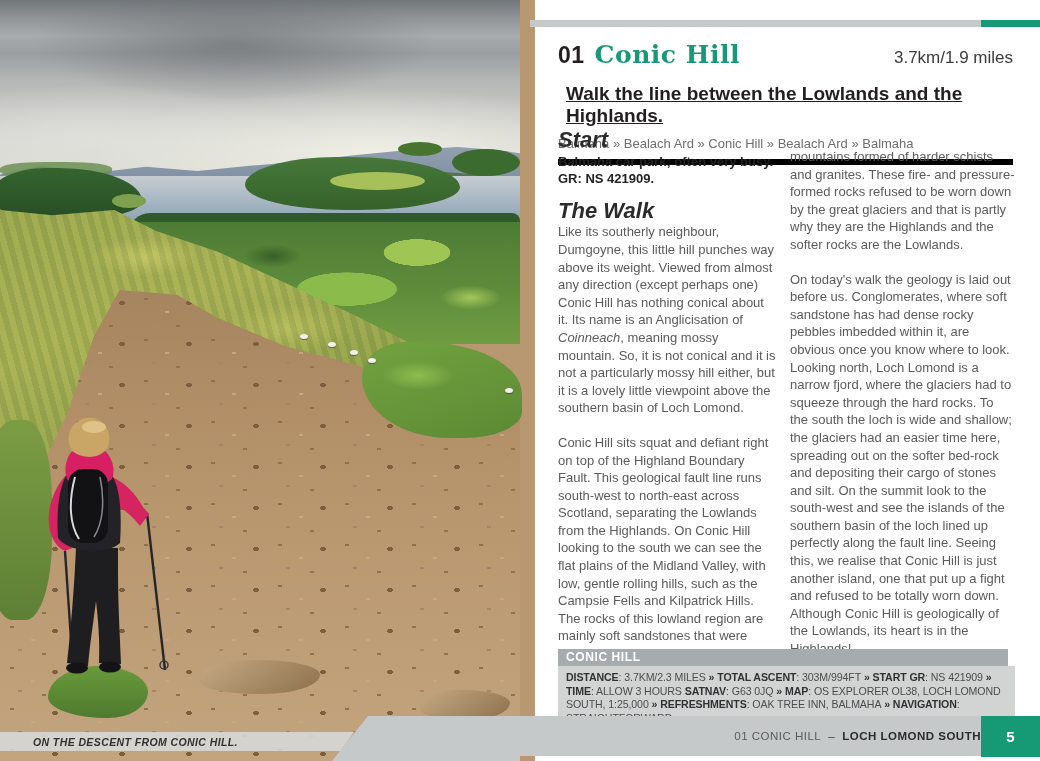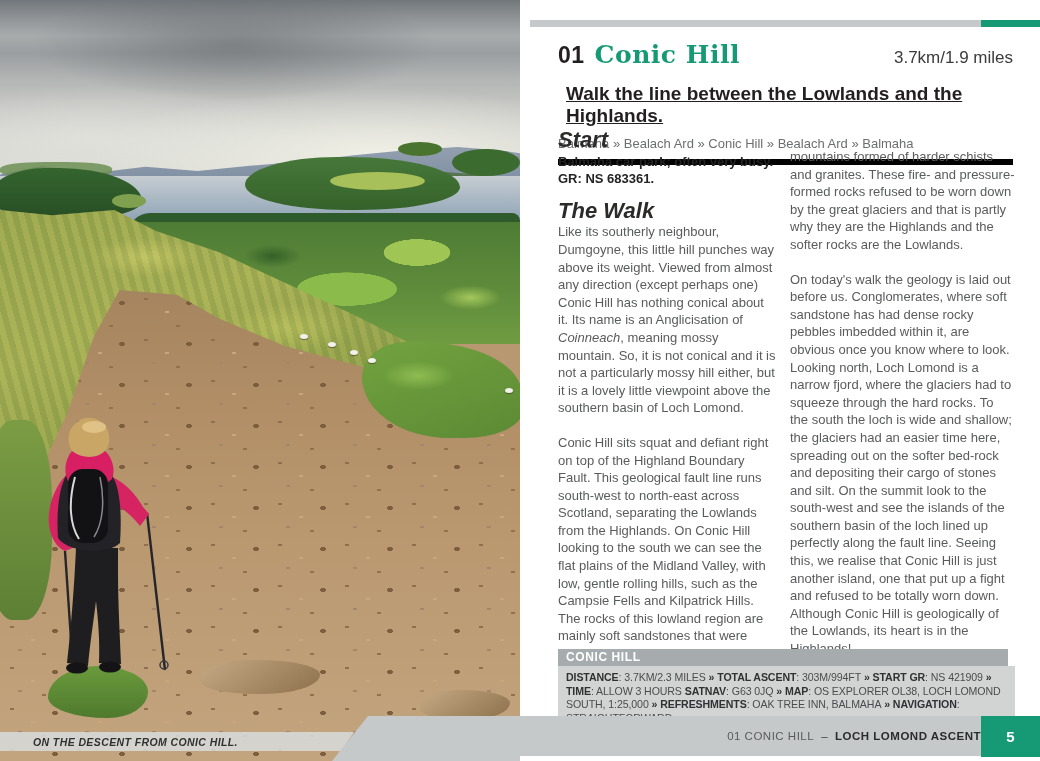--- a/index.html
+++ b/index.html
@@ -1,20 +1,20 @@
 <!DOCTYPE html>
 <html><head>
 <meta charset="utf-8">
 <style>
   html,body{margin:0;padding:0;background:#ffffff;}
   .page{position:relative;width:1040px;height:761px;overflow:hidden;background:#fff;
         font-family:"Liberation Sans",sans-serif;}
 
   
-  .photo{position:absolute;left:0;top:0;width:520px;height:761px;overflow:hidden;background:#b79871;}
+  .photo{position:absolute;left:0;top:0;width:520px;height:761px;overflow:hidden;background:#b79871;padding-left:15px;}
   .photo *{position:absolute;}
   .sky{left:0;top:0;width:520px;height:178px;
     background:
       radial-gradient(90% 60% at 72% 86%, rgba(240,240,230,.95) 0%, rgba(240,240,230,0) 60%),
       radial-gradient(70% 50% at 18% 78%, rgba(226,227,221,.8) 0%, rgba(226,227,221,0) 60%),
       radial-gradient(55% 45% at 45% 25%, rgba(96,100,104,.55) 0%, rgba(96,100,104,0) 70%),
       linear-gradient(180deg,#72777b 0%,#8f9396 10%,#a8abac 20%,#9a9ea0 30%,#b4b6b5 45%,#c7c8c5 62%,#d4d5d0 78%,#dcdcd5 100%);}
   .hills-far{left:0;top:146px;width:520px;height:52px;
     background:linear-gradient(180deg,#93a0b0,#76879b);
     clip-path:polygon(0 55%,8% 38%,18% 52%,28% 40%,38% 48%,48% 38%,58% 30%,68% 18%,78% 8%,88% 2%,96% 8%,100% 14%,100% 100%,0 100%);}
@@ -180,37 +180,37 @@
       <span class="dist">3.7km/1.9 miles</span>
     </div>
     <p class="subtitle">Walk the line between the Lowlands and the Highlands.</p>
     <p class="route">Balmaha » Bealach Ard » Conic Hill » Bealach Ard » Balmaha</p>
   </header>
 
   <div class="col col-left">
     <h2>Start</h2>
     <p class="startinfo">
       <span>Balmaha car park; often very busy.</span><br>
-      <span>GR: NS 683361.</span>
+      <span>GR: NS 421909.</span>
     </p>
     <h2>The Walk</h2>
     <p><span>Like its southerly neighbour, Dumgoyne, this little hill punches way above its weight. Viewed from almost any direction (except perhaps one) Conic Hill has nothing conical about it. Its name is an Anglicisation of </span><i>Coinneach</i><span>, meaning mossy mountain. So, it is not conical and it is not a particularly mossy hill either, but it is a lovely little viewpoint above the southern basin of Loch Lomond.</span></p>
     <p>Conic Hill sits squat and defiant right on top of the Highland Boundary Fault. This geological fault line runs south-west to north-east across Scotland, separating the Lowlands from the Highlands. On Conic Hill looking to the south we can see the flat plains of the Midland Valley, with low, gentle rolling hills, such as the Campsie Fells and Kilpatrick Hills. The rocks of this lowland region are mainly soft sandstones that were easily worn down by the glaciers. To the north it is a different scene: towering, jagged</p>
   </div>
 
   <div class="col col-right">
     <p>mountains formed of harder schists and granites. These fire- and pressure-formed rocks refused to be worn down by the great glaciers and that is partly why they are the Highlands and the softer rocks are the Lowlands.</p>
     <p>On today's walk the geology is laid out before us. Conglomerates, where soft sandstone has had dense rocky pebbles imbedded within it, are obvious once you know where to look. Looking north, Loch Lomond is a narrow fjord, where the glaciers had to squeeze through the hard rocks. To the south the loch is wide and shallow; the glaciers had an easier time here, spreading out on the softer bed-rock and depositing their cargo of stones and silt. On the summit look to the south-west and see the islands of the southern basin of the loch lined up perfectly along the fault line. Seeing this, we realise that Conic Hill is just another island, one that put up a fight and refused to be totally worn down. Although Conic Hill is geologically of the Lowlands, its heart is in the Highlands!</p>
   </div>
 
   <div class="infobox">
     <div class="infobox-head">CONIC HILL</div>
     <div class="infobox-body" id="infobox-body"><b>DISTANCE</b>: 3.7KM/2.3 MILES<b>&nbsp;» </b><b>TOTAL ASCENT</b>: 303M/994FT<b>&nbsp;» </b><b>START GR</b>: NS 421909<b>&nbsp;» </b><b>TIME</b>: ALLOW 3 HOURS <b>SATNAV</b>: G63 0JQ<b>&nbsp;» </b><b>MAP</b>: OS EXPLORER OL38, LOCH LOMOND SOUTH, 1:25,000<b>&nbsp;» </b><b>REFRESHMENTS</b>: OAK TREE INN, BALMAHA<b>&nbsp;» </b><b>NAVIGATION</b>: STRAIGHTFORWARD.</div>
   </div>
 
   <div class="footer-band">
     <span class="f-light">01 CONIC HILL</span>
     <span class="f-sep">–</span>
-    <span class="f-bold">LOCH LOMOND ASCENT</span>
+    <span class="f-bold">LOCH LOMOND SOUTH</span>
   </div>
   <div class="pagenum">5</div>
 
 </div>
 
 </body></html>

